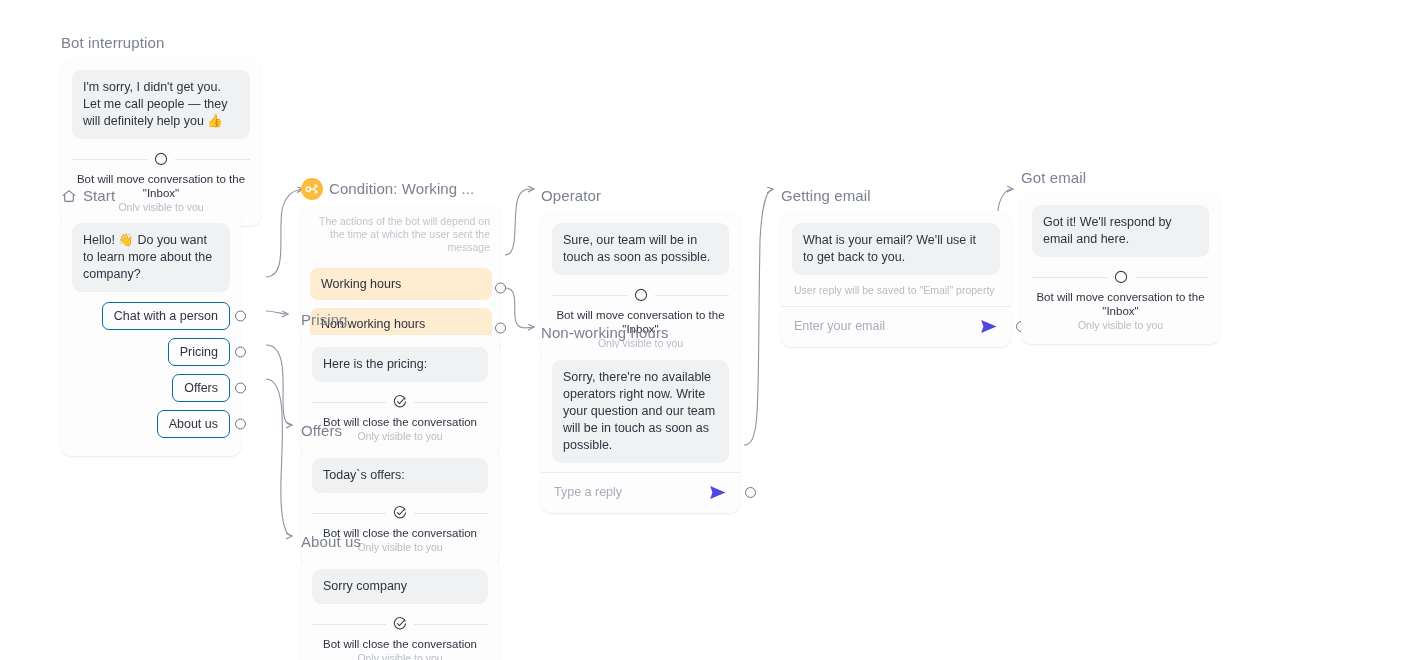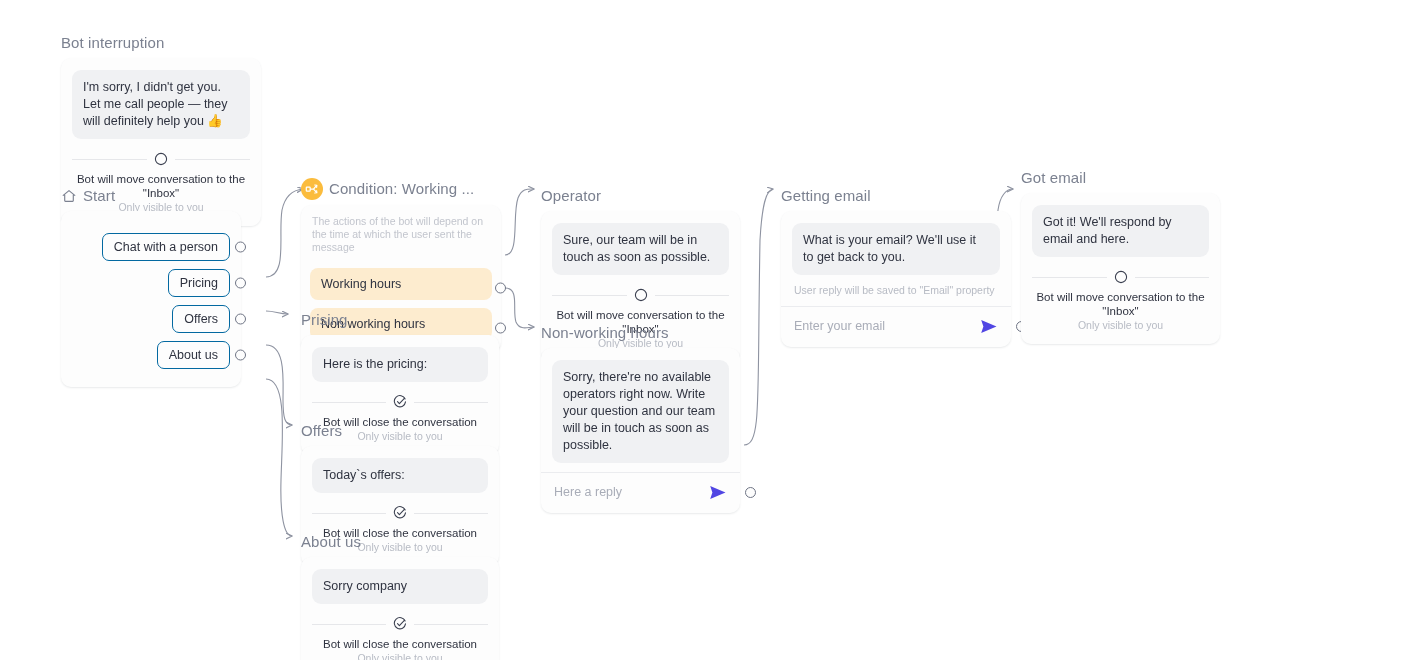--- a/index.html
+++ b/index.html
@@ -134,20 +134,21 @@
     display: flex;
     align-items: center;
     justify-content: center;
     flex: 0 0 auto;
   }
   .cond-hint {
     font-size: 10.5px;
     line-height: 13px;
     color: #c2c5cd;
     padding: 0 2px 6px 2px;
+    text-align: right;
   }
   .cond-opt {
     background: #fdeccf;
     border-radius: 8px;
     padding: 8px 11px;
     font-size: 12.5px;
     line-height: 16px;
     color: #2f3340;
     margin-top: 8px;
   }
@@ -229,20 +230,21 @@
   <div class="node" style="left:61px; top:186px; width:180px;">
     <div class="node-title">
       <span style="line-height:0;">
         <svg width="16" height="16" viewBox="0 0 16 16">
           <path d="M2.2,7.4 L8,2.6 L13.8,7.4 M3.7,7.0 L3.7,12.6 C3.7,13.0 4.0,13.3 4.4,13.3 L11.6,13.3 C12.0,13.3 12.3,13.0 12.3,12.6 L12.3,7.0" fill="none" stroke="#7b8190" stroke-width="1.15" stroke-linecap="round" stroke-linejoin="round"></path>
         </svg>
       </span>
       <span class="ttext">Start</span>
     </div>
     <div class="card" style="padding-bottom:18px;">
+      <div class="bubble">Hello! 👋 Do you want to learn more about the company?</div>
       <div class="replies">
         <div style="position:relative;">
           <div class="reply-btn">Chat with a person</div>
           <span class="port" style="right:-16px; top:50%; transform:translateY(-50%);"></span>
         </div>
         <div style="position:relative;">
           <div class="reply-btn">Pricing</div>
           <span class="port" style="right:-16px; top:50%; transform:translateY(-50%);"></span>
         </div>
         <div style="position:relative;">
@@ -366,21 +368,21 @@
   </div>
 
   <div class="node" style="left:541px; top:323px; width:199px;">
     <div class="node-title">
       <span class="ttext">Non-working hours</span>
     </div>
     <div class="card" style="position:relative;">
       <div class="bubble">Sorry, there're no available operators right now. Write your question and our team will be in touch as soon as possible.</div>
       <div class="input-sep"></div>
       <div class="input-row">
-        <span class="input-ph">Here a reply</span>
+        <span class="input-ph">Type a reply</span>
         <span style="line-height:0;">
           <svg width="18" height="15" viewBox="0 0 18 15">
             <path d="M1.2,1.0 L16.5,7.5 L1.2,14.0 L3.4,7.5 Z" fill="#5146e3"></path>
           </svg>
         </span>
       </div>
       <span class="port" style="right:-16px; bottom:15px;"></span>
     </div>
   </div>
 

